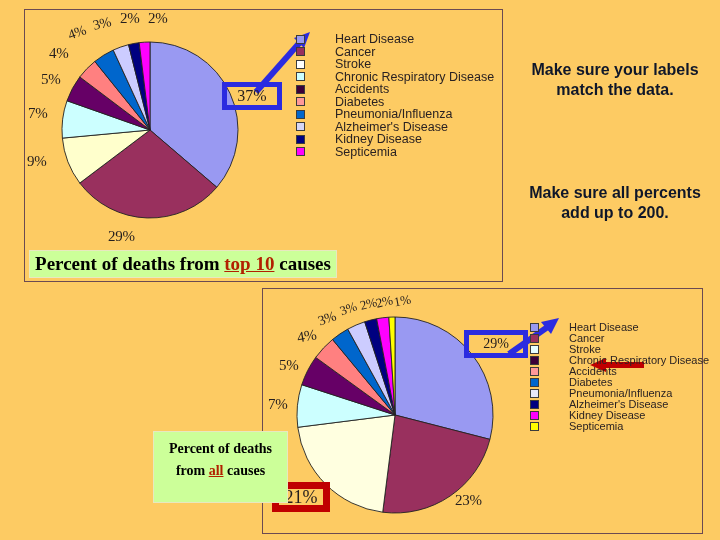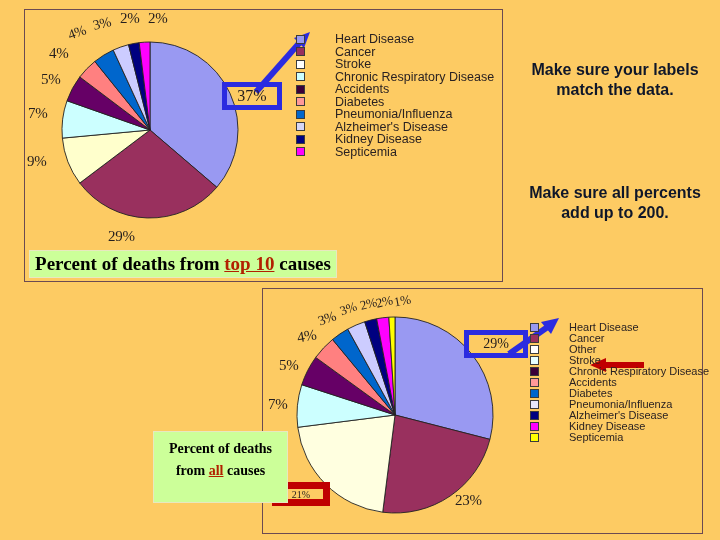--- a/index.html
+++ b/index.html
@@ -201,43 +201,39 @@
 <span class="pct" style="left:394px;top:293px;font-size:13px;transform:rotate(-10deg);">1%</span>
 
 <svg class="arrowsvg" id="chart2-arrow" style="left:505px;top:314px;width:60px;height:46px;" width="60" height="46">
   <line x1="4" y1="40" x2="44" y2="12" stroke="#2B2BE0" stroke-width="6"></line>
   <polygon points="54,4 36,8 46,20" fill="#2B2BE0"></polygon>
 </svg>
 <div class="callout blue" id="chart2-callout" style="left:464px;top:330px;width:64px;height:28px;font-size:14px;">
   <span>29%</span>
 </div>
 
-<div class="callout red" id="chart2-redbox" style="left:272px;top:482px;width:58px;height:24px;font-size:10px;">
+<div class="callout red" id="chart2-redbox" style="left:272px;top:482px;width:58px;height:30px;font-size:18px;">
   <span>21%</span>
 </div>
 
 <svg class="arrowsvg" id="chart2-redarrow" style="left:586px;top:357px;width:58px;height:16px;" width="58" height="16">
   <line x1="58" y1="8" x2="18" y2="8" stroke="#C00000" stroke-width="6"></line>
   <polygon points="4,8 20,1 20,15" fill="#C00000"></polygon>
 </svg>
 
 <div class="legend" id="chart2-legend" style="left:530px;top:322px;font-size:11px;">
   <div class="legend-row">
       <span class="swatch" style="background:#9999F2"></span>
       <span class="legend-label">Heart Disease</span>
     </div>
   <div class="legend-row">
       <span class="swatch" style="background:#99305E"></span>
       <span class="legend-label">Cancer</span>
     </div>
   <div class="legend-row">
-      <span class="swatch" style="background:#FFFFFF"></span>
-      <span class="legend-label">Other</span>
-    </div>
-  <div class="legend-row">
       <span class="swatch" style="background:#E6FFFF"></span>
       <span class="legend-label">Stroke</span>
     </div>
   <div class="legend-row">
       <span class="swatch" style="background:#3B0038"></span>
       <span class="legend-label">Chronic Respiratory Disease</span>
     </div>
   <div class="legend-row">
       <span class="swatch" style="background:#FF9999"></span>
       <span class="legend-label">Accidents</span>

